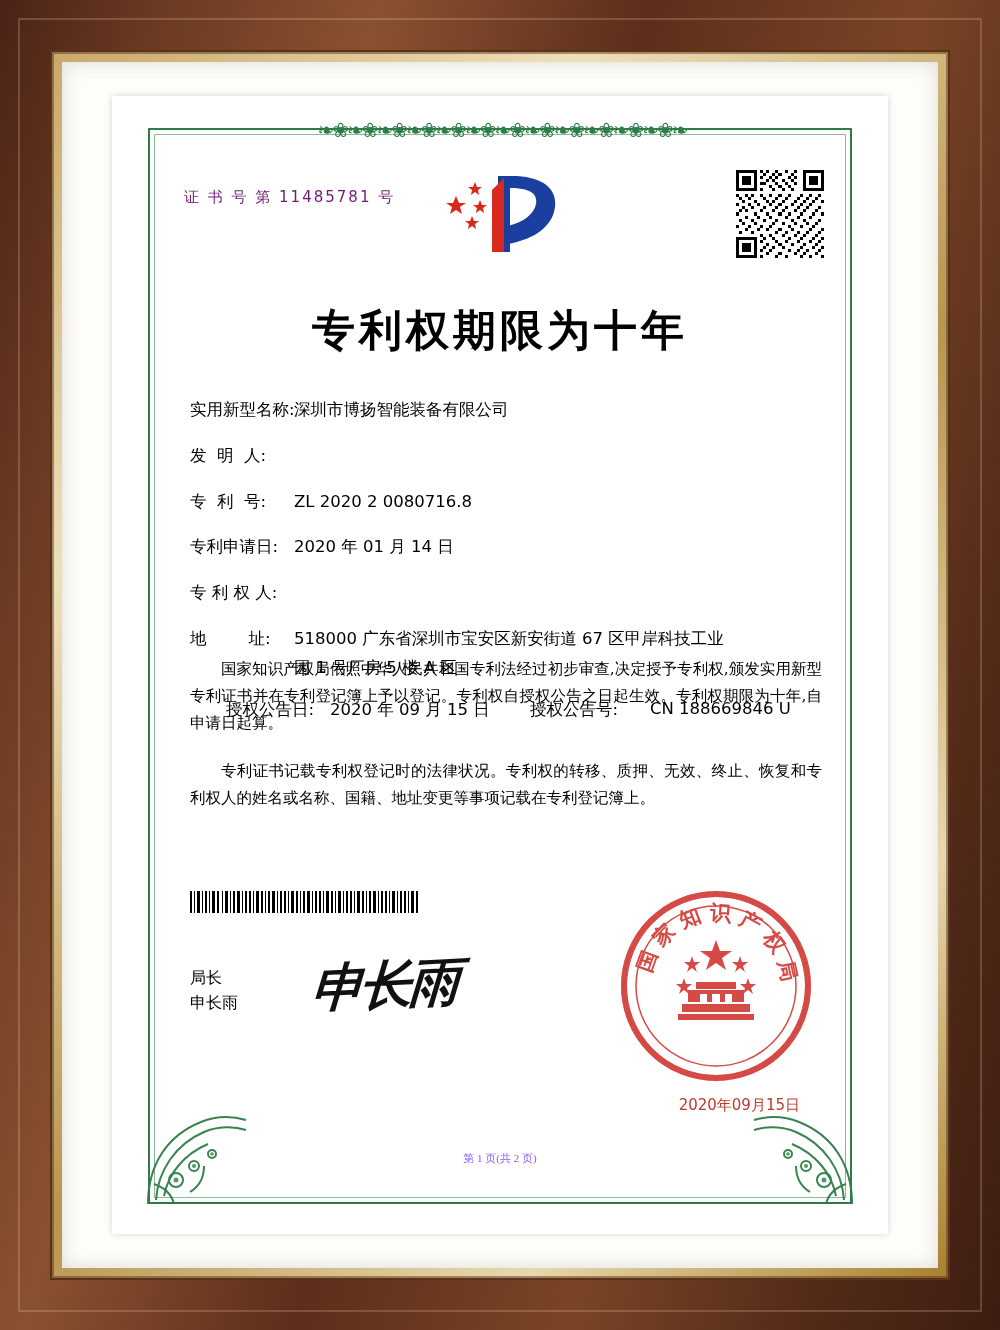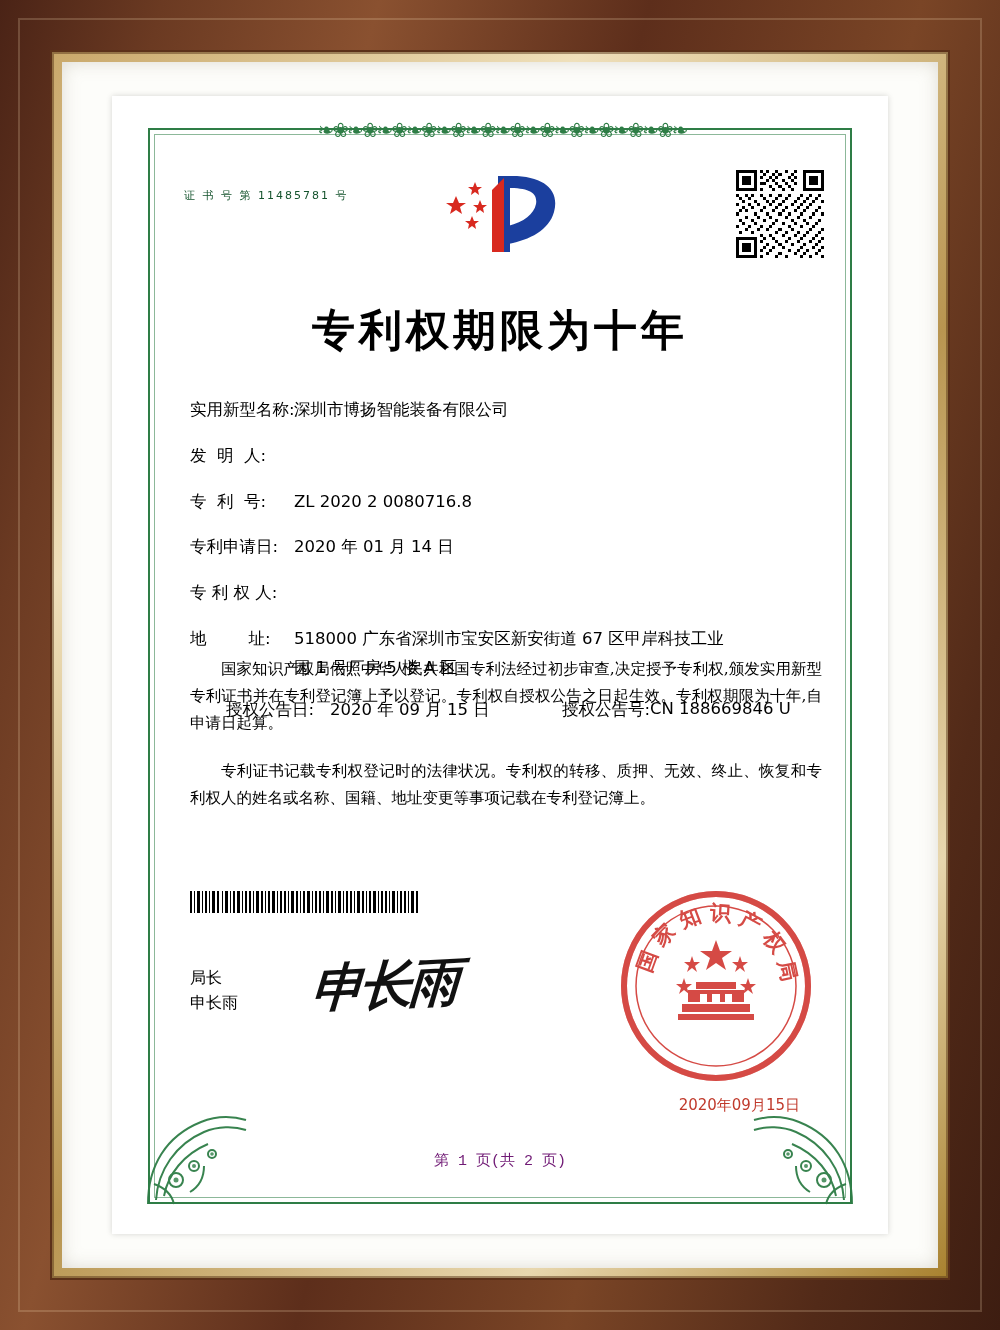--- a/index.html
+++ b/index.html
@@ -57,21 +57,21 @@
     letter-spacing:-2px;white-space:nowrap;user-select:none;
   }
   .orn-top{left:160px;top:24px;width:460px;text-align:center;font-size:20px;}
   .corner{
     position:absolute;width:120px;height:110px;color:#2e7d46;opacity:.95;
   }
   .c-bl{left:34px;bottom:28px;}
   .c-br{right:34px;bottom:28px;transform:scaleX(-1);}
   
   .cert-no{
-    position:absolute;left:72px;top:92px;font-size:11px;color:#14532d;
+    position:absolute;left:72px;top:92px;font-size:15px;color:#701a75;
     letter-spacing:2px;font-family:"DejaVu Sans",sans-serif;
   }
   .logo{
     position:absolute;left:330px;top:72px;width:130px;height:90px;
   }
   .qr{
     position:absolute;right:64px;top:74px;width:88px;height:88px;
   }
   .title{
     position:absolute;left:0;right:0;top:206px;text-align:center;
@@ -81,21 +81,21 @@
   
   .fields{position:absolute;left:78px;top:302px;width:640px;color:#000;}
   .row{display:flex;font-size:16.5px;margin-bottom:21px;line-height:1.5;
        font-family:"DejaVu Sans",sans-serif;align-items:center;}
   .lbl{width:104px;flex:0 0 104px;letter-spacing:0px;white-space:pre;}
   .val{flex:1;}
   .row-inline{display:flex;font-size:16.5px;margin-bottom:21px;
        font-family:"DejaVu Sans",sans-serif;}
   .lbl2{width:104px;flex:0 0 104px;white-space:pre;margin-left:36px;}
   .val2{flex:0 0 200px;}
-  .lbl3{flex:0 0 120px;white-space:pre;text-align:right;}
+  .lbl3{flex:0 0 120px;white-space:pre;}
   .val3{flex:1;}
   .addr-second{margin-left:104px;font-size:16.5px;margin-top:-16px;margin-bottom:20px;
        font-family:"DejaVu Sans",sans-serif;}
   
   .para{
     position:absolute;left:78px;width:632px;font-size:15.5px;line-height:1.75;
     color:#000;text-align:justify;font-family:"DejaVu Serif",serif;
   }
   .p1{top:560px;}
   .p2{top:662px;}
@@ -116,21 +116,21 @@
   
   .seal{
     position:absolute;right:72px;top:790px;width:200px;height:200px;
   }
   .seal-date{
     position:absolute;right:88px;top:1000px;font-size:15px;color:#c0392b;
     font-family:"DejaVu Sans",sans-serif;
   }
   .page-no{
     position:absolute;left:0;right:0;top:1055px;text-align:center;
-    font-size:15px;color:#701a75;font-family:Liberation Mono, monospace;
+    font-size:11px;color:#8b5cf6;font-family:Liberation Serif, serif;
   }
 </style>
 </head>
 <body>
 
 <div class="frame-outer">
   <div class="frame-bevel1"></div>
   <div class="frame-inner-gold"></div>
   <div class="mat"></div>
 

